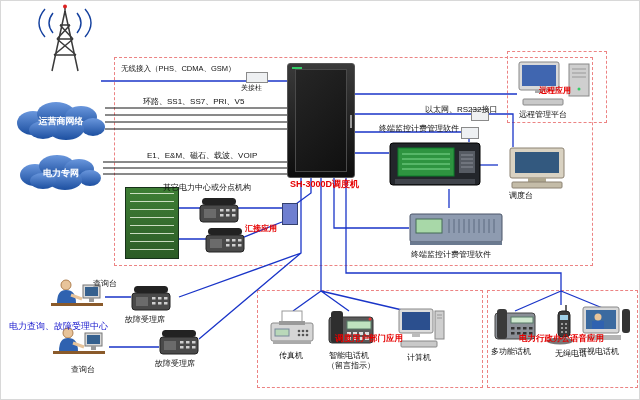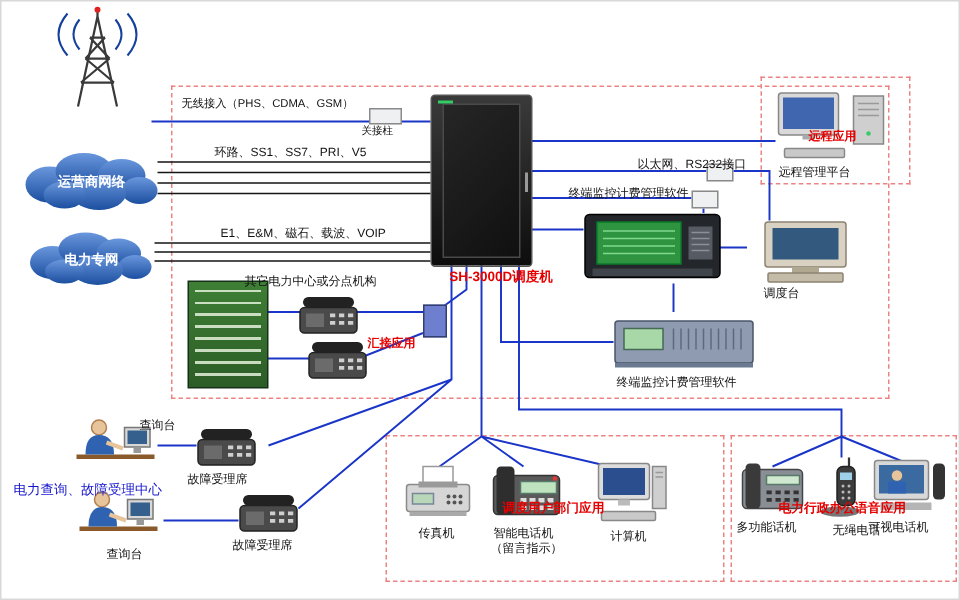--- a/index.html
+++ b/index.html
@@ -121,21 +121,21 @@
         </g>
     </svg>
     <div class="cloudtxt">运营商网络</div>
   </div>
 
   <div class="rack">
     <div class="door"></div>
     <div class="handle"></div>
     <div class="led"></div>
   </div>
-  <div class="lbl red" style="left:290px;top:178px;width:86px;text-align:center;font-size:9px;">SH-3000D调度机</div>
+  <div class="lbl red" style="left:272px;top:178px;width:86px;text-align:right;font-size:9px;">SH-3000D调度机</div>
 
   <div class="lbl" style="left:120px;top:64px;font-size:7.5px;">无线接入（PHS、CDMA、GSM）</div>
   <div class="connector" style="left:245px;top:71px;width:20px;height:9px;"></div>
   <div class="lbl" style="left:240px;top:83px;font-size:7px;">关接柱</div>
   <div class="lbl" style="left:142px;top:96px;">环路、SS1、SS7、PRI、V5</div>
   <div class="lbl" style="left:146px;top:150px;">E1、E&amp;M、磁石、载波、VOIP</div>
   <div class="lbl" style="left:408px;top:104px;margin-left:16px;">以太网、RS232接口</div>
   <div class="connector" style="left:470px;top:108px;width:16px;height:10px;"></div>
   <div class="lbl" style="left:378px;top:123px;">终端监控计费管理软件</div>
   <div class="connector" style="left:460px;top:126px;width:16px;height:10px;"></div>

